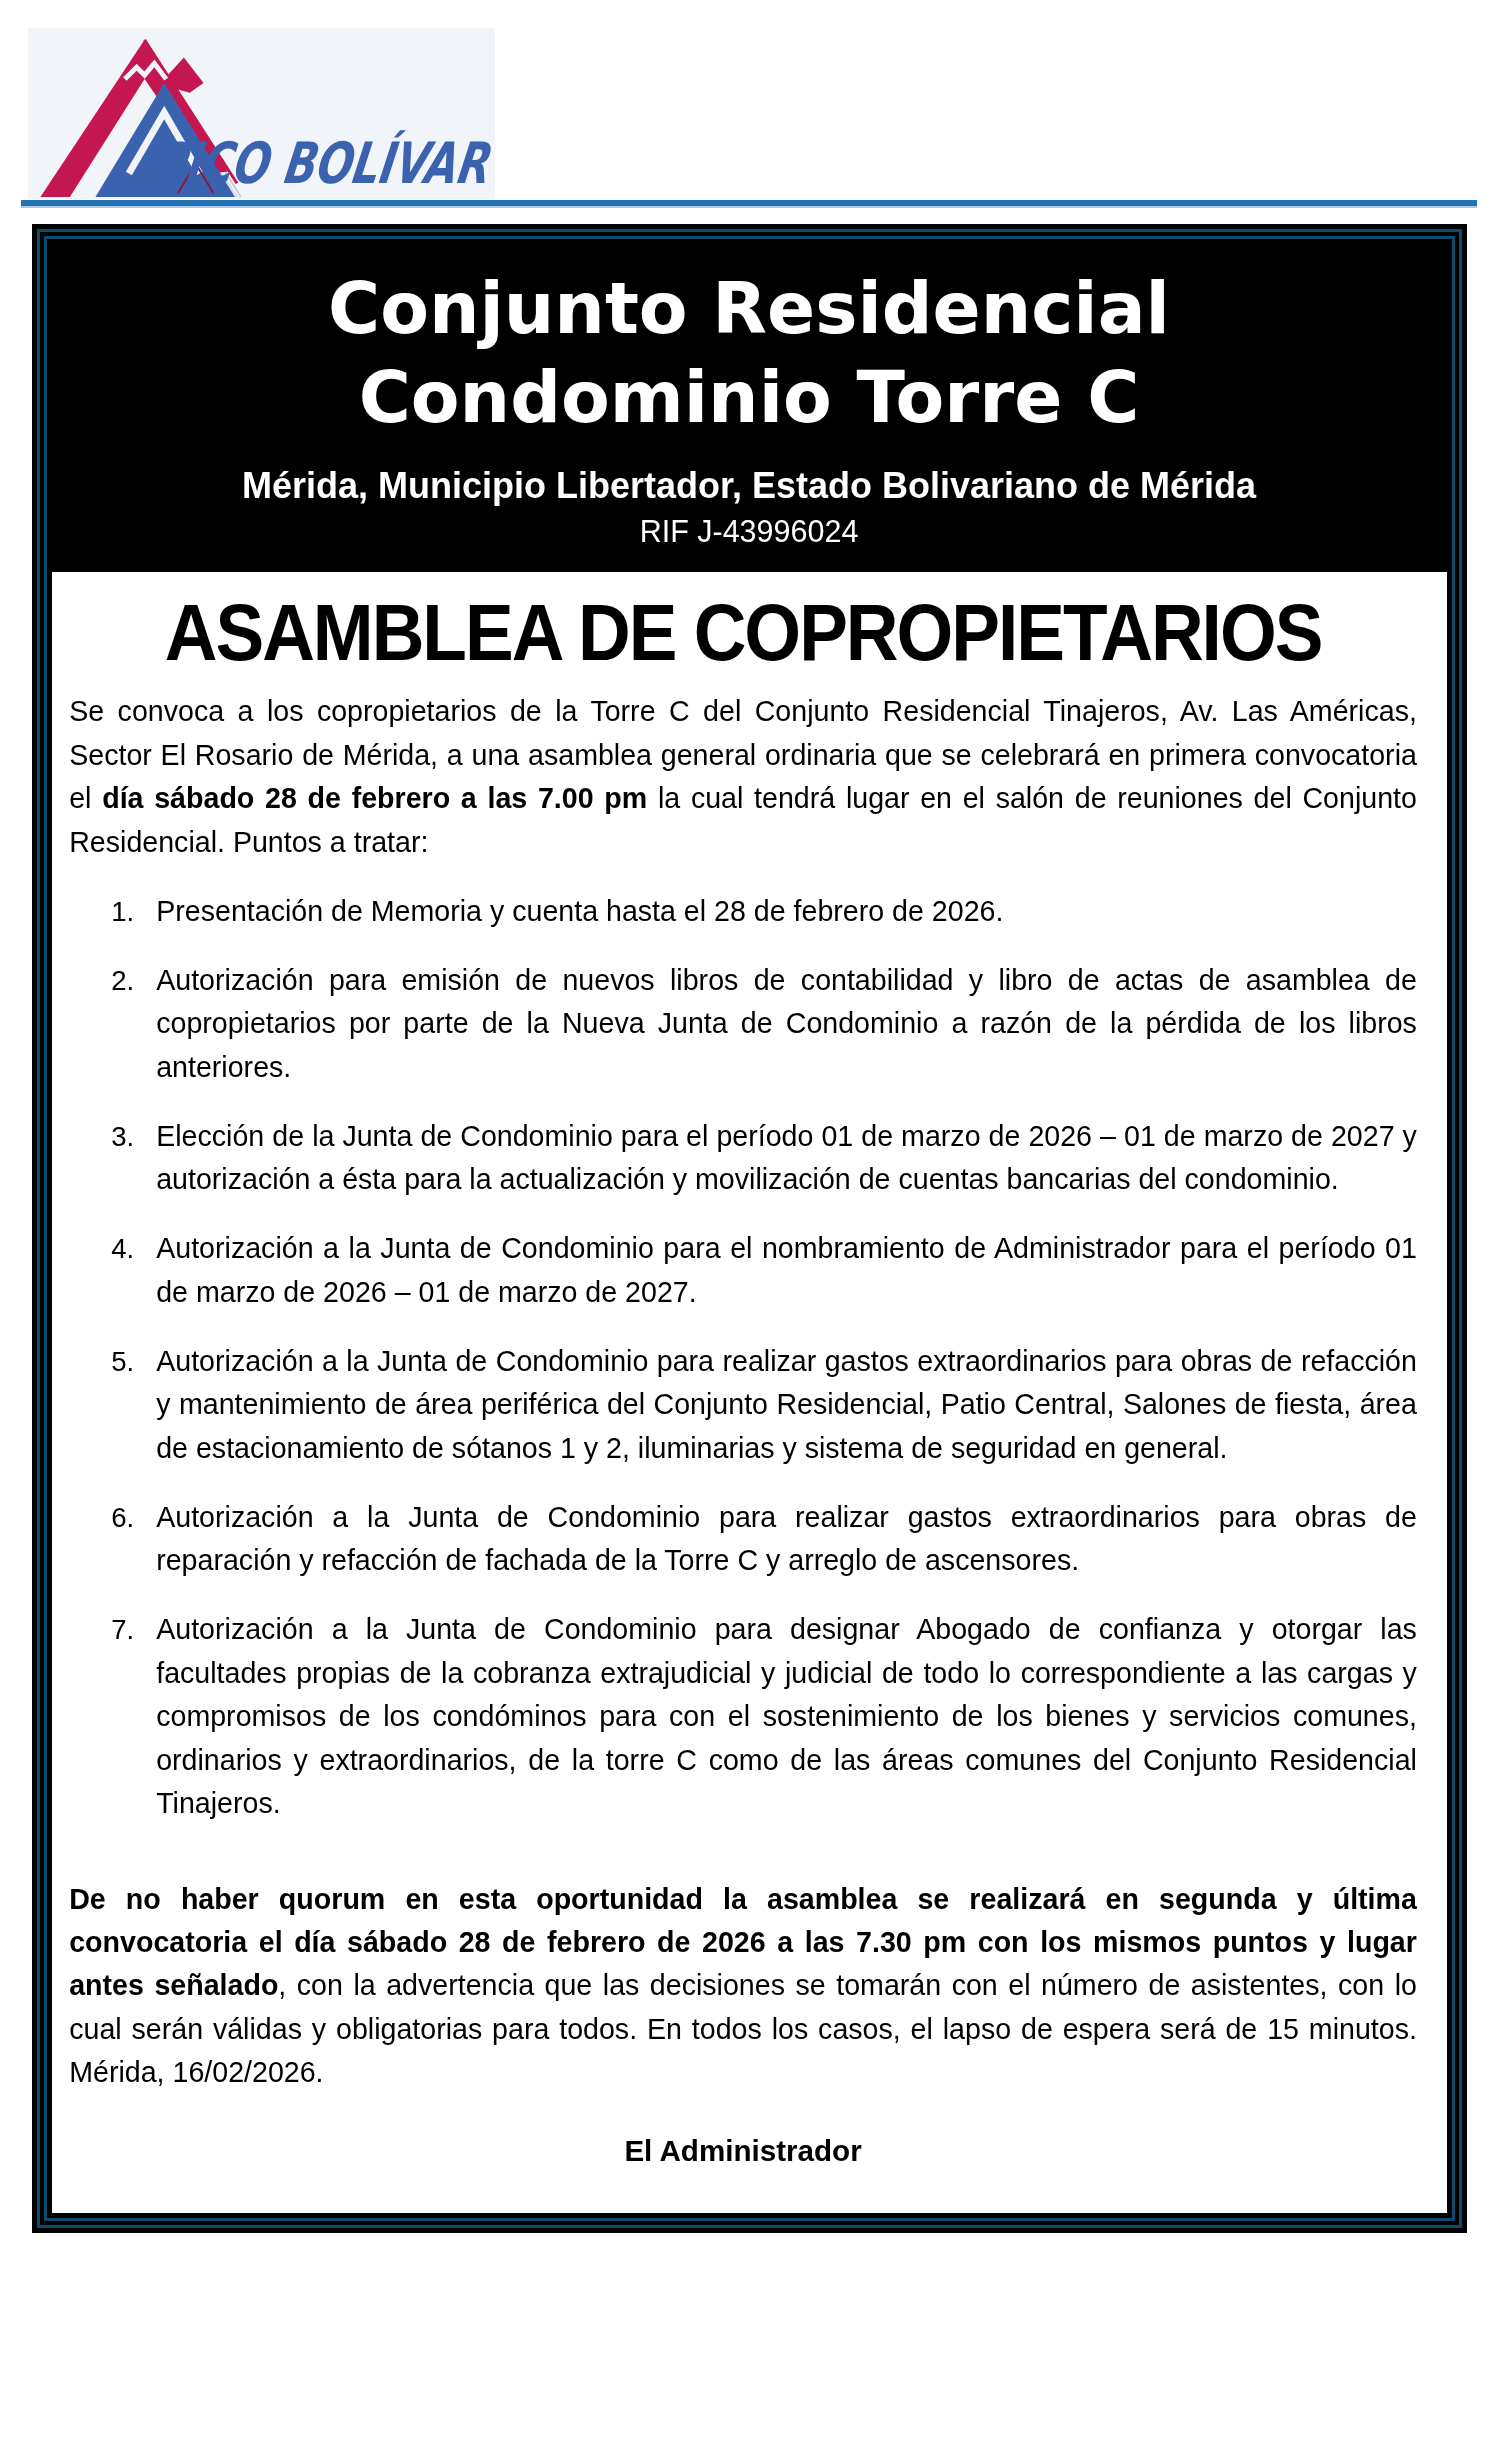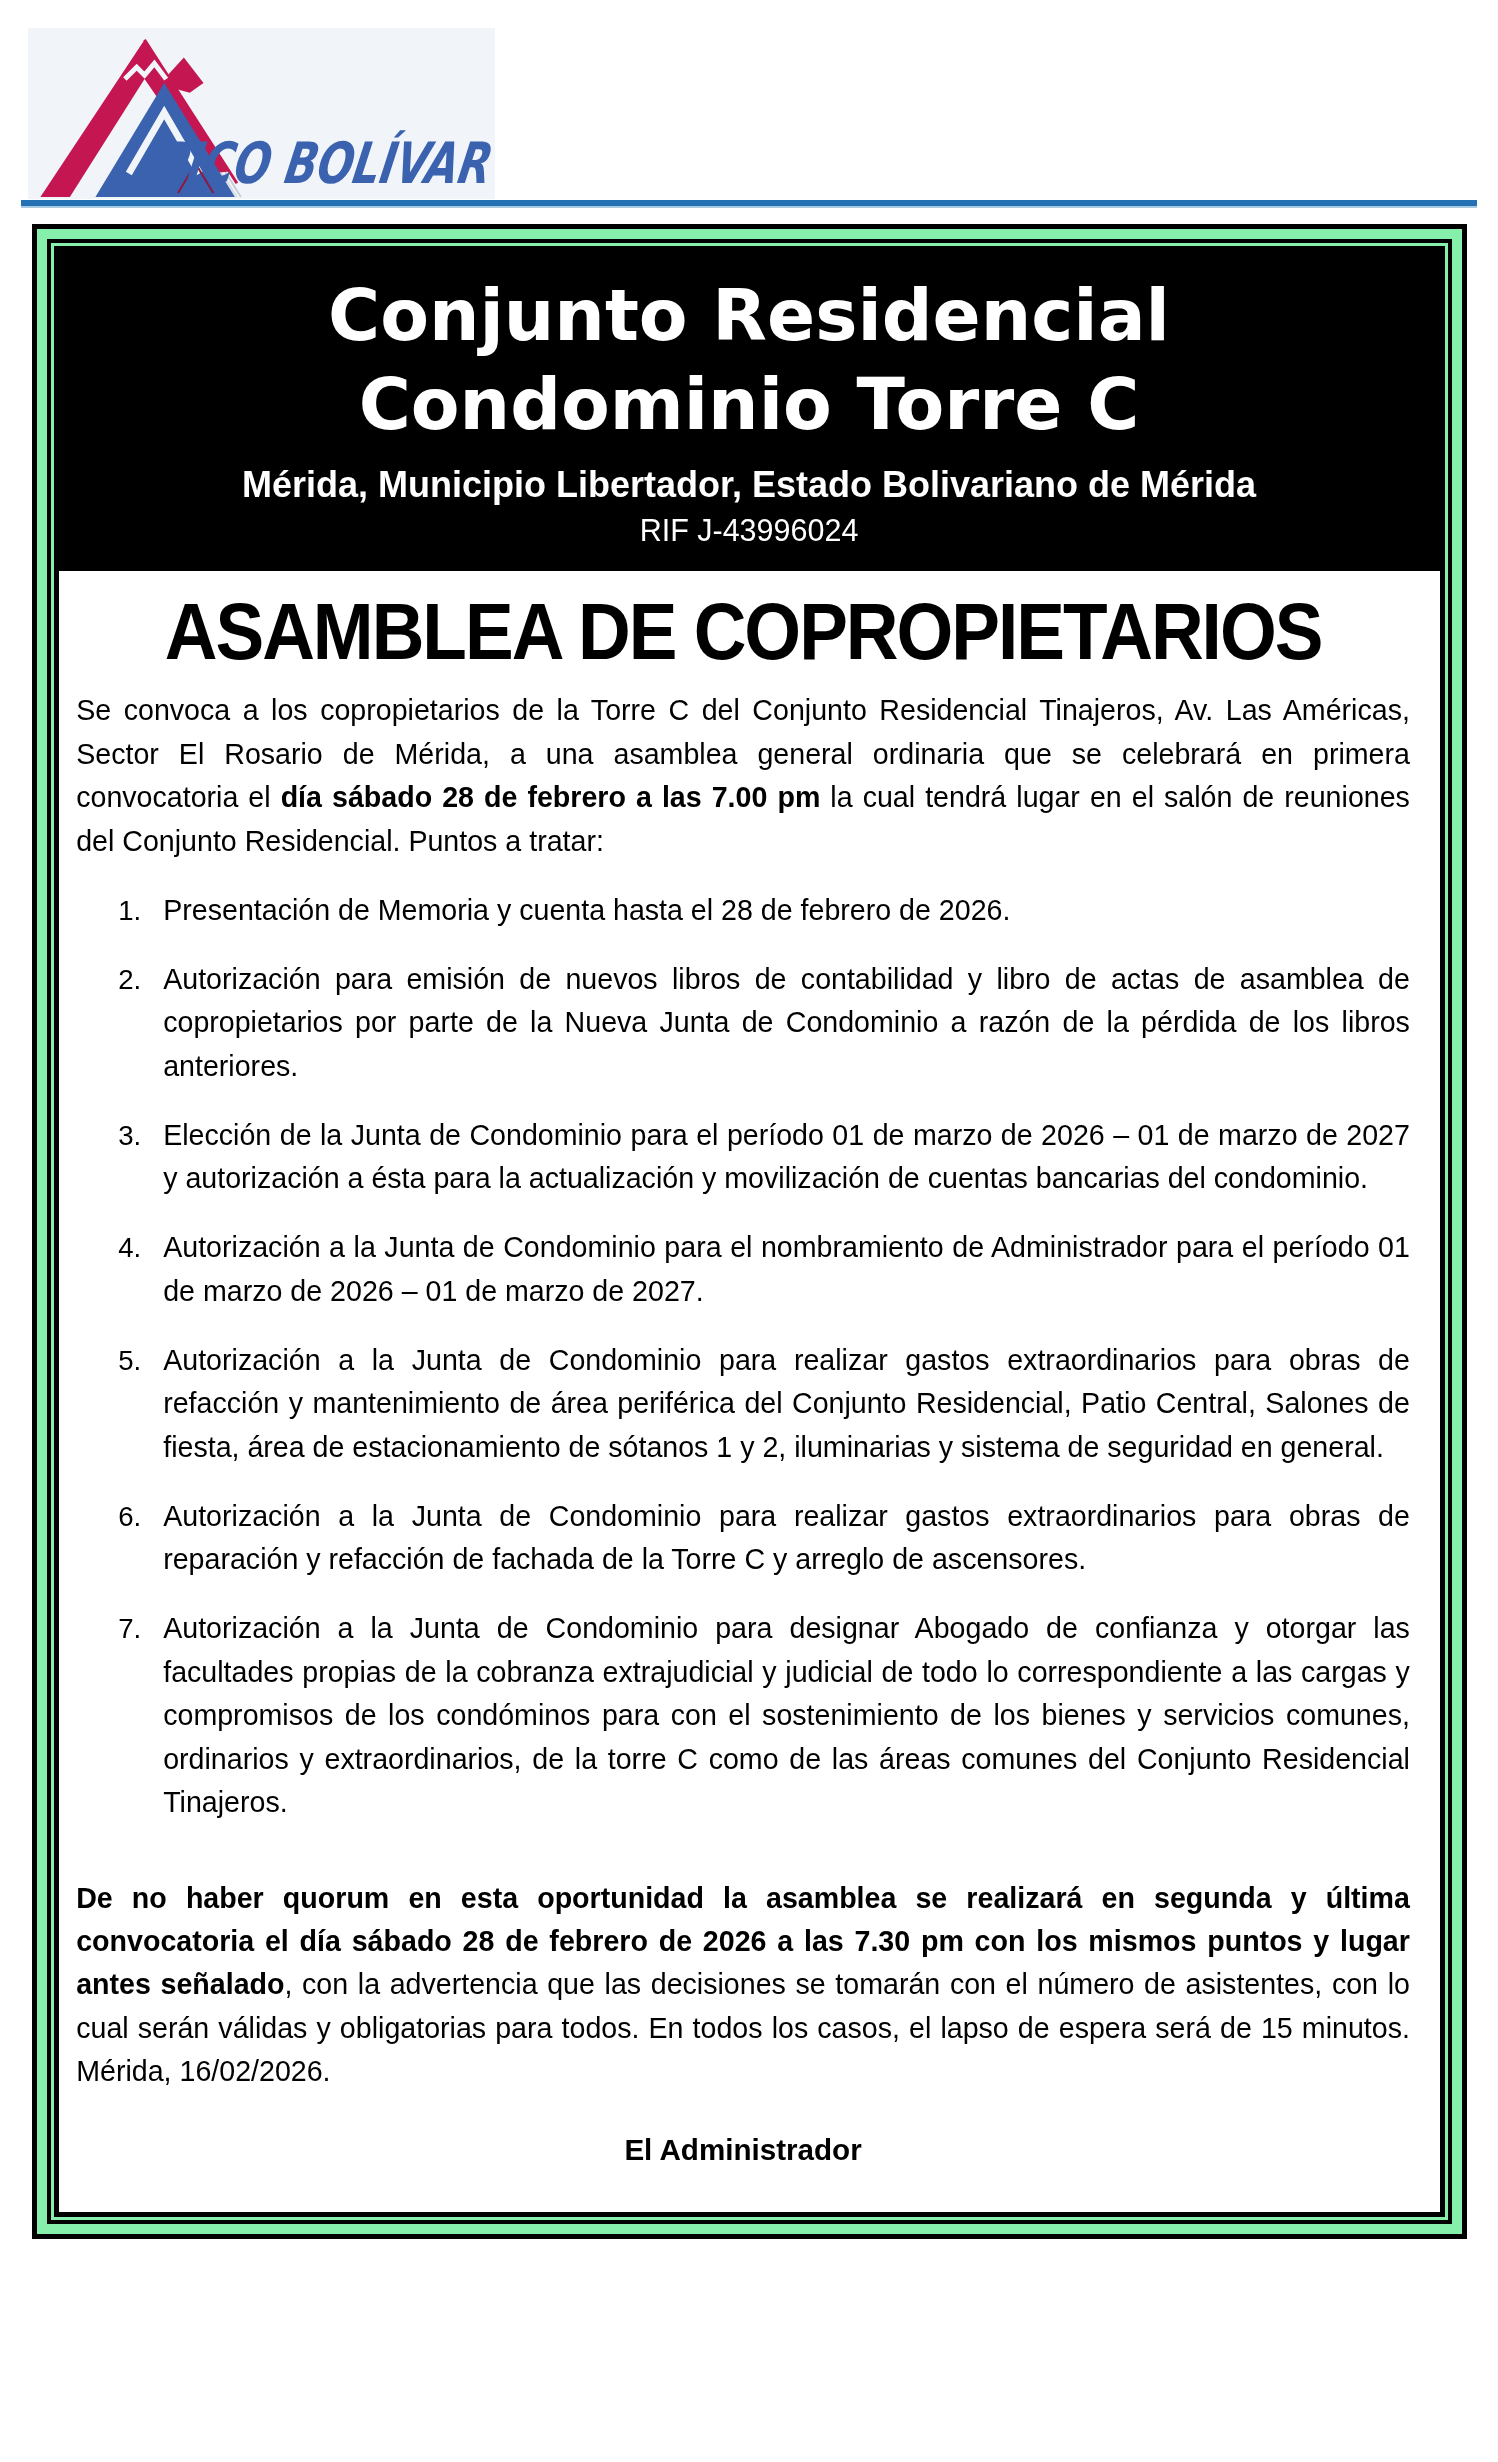--- a/index.html
+++ b/index.html
@@ -37,22 +37,22 @@
     border-bottom: 2px solid #a9c9e4;
   }
 
   
   .frame1 {
     position: absolute;
     left: 31.5px;
     right: 31.5px;
     top: 224px;
     border: 5.9px solid #000;
-    padding: 10px;
-    background: #86efac;
+    padding: 3px;
+    background: #0c4a6e;
   }
   .frame2 { border: 4.9px solid #000; padding: 3px; }
   .frame3 { border: 5.9px solid #000; }
 
   
   .black-header {
     background: #000;
     color: #fff;
     text-align: center;
     padding: 19.7px 9.9px 23.6px;
@@ -62,21 +62,21 @@
     font-weight: bold;
     font-size: 71px;
     line-height: 1.26;
     letter-spacing: 0px;
     margin: 0;
   }
   .bh-subtitle {
     font-weight: bold;
     font-size: 36px;
     line-height: 1.2;
-    margin-top: 13px;
+    margin-top: 21px;
   }
   .bh-rif {
     font-weight: normal;
     font-size: 30.5px;
     margin-top: 7px;
   }
 
   
   .content {
     padding: 7.9px 29.6px 45px 17.7px;

